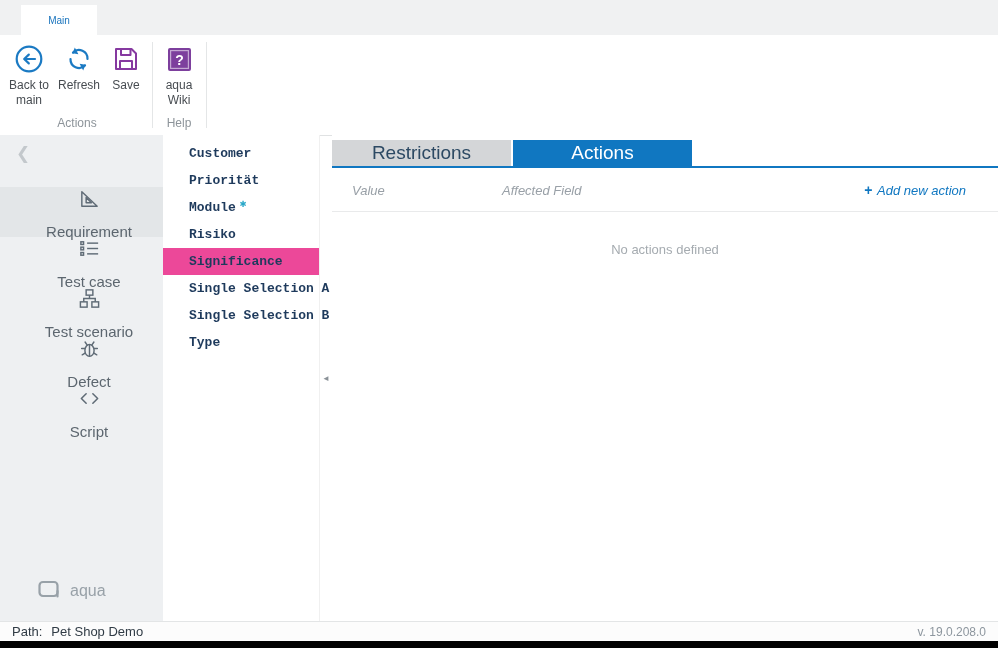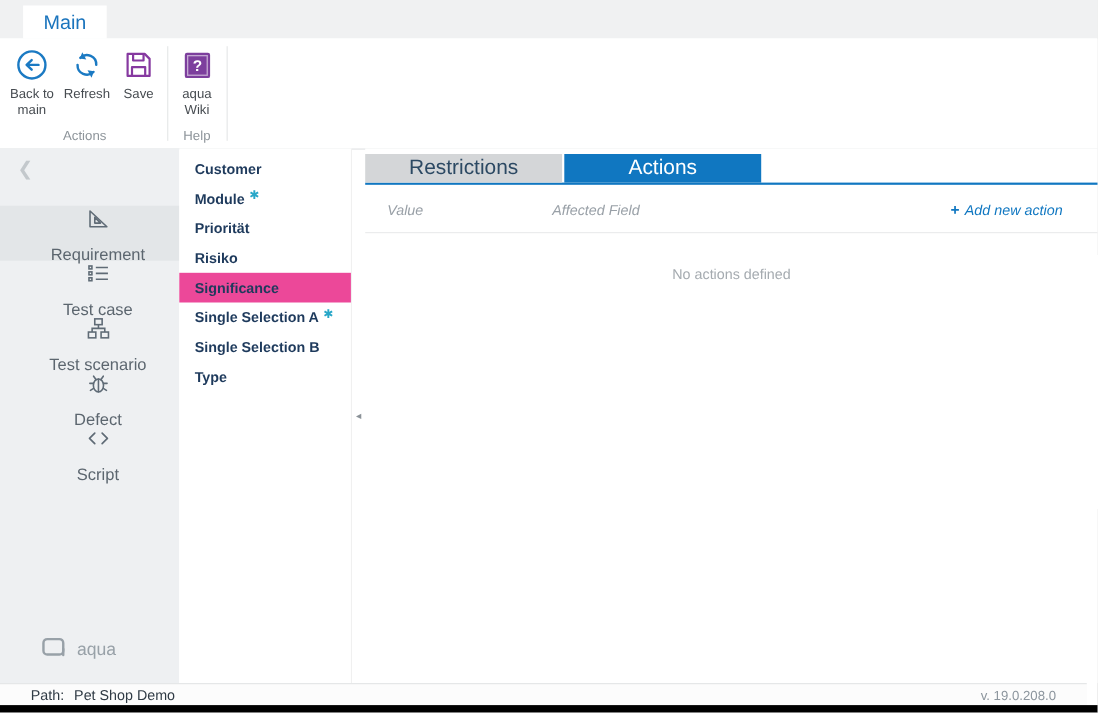--- a/index.html
+++ b/index.html
@@ -2,21 +2,21 @@
 <html><head>
 <meta charset="utf-8">
 <style>
   html,body{margin:0;padding:0;background:#cfcfcf;}
   .window{position:relative;width:998px;height:648px;background:#fff;overflow:hidden;
           font-family:"Liberation Sans",sans-serif;-webkit-font-smoothing:antialiased;}
 
   
   .tabstrip{position:absolute;top:0;left:0;right:0;height:35px;background:#f0f1f2;}
   .main-tab{position:absolute;left:21px;top:5px;width:76px;height:30px;background:#fff;
-            color:#1a74bd;font-size:18px;display:flex;align-items:center;justify-content:center;cursor:default;}
+            color:#1a74bd;font-size:10px;display:flex;align-items:center;justify-content:center;cursor:default;}
 
   
   .ribbon{position:absolute;top:35px;left:0;right:0;height:100px;background:#fff;border-bottom:1px solid #e0e2e3;}
   .rbtn{position:absolute;top:6px;display:flex;flex-direction:column;align-items:center;cursor:default;}
   .ricon{height:36px;display:flex;align-items:center;justify-content:center;}
   .rlabel{font-size:12px;color:#474c51;text-align:center;line-height:1.25;margin-top:1px;}
   .vsep{position:absolute;top:7px;height:86px;width:1px;background:#e4e6e7;}
   .rgroup{position:absolute;bottom:5px;text-align:center;font-size:12px;color:#8d949a;}
 
   
@@ -27,44 +27,44 @@
   .nav{position:absolute;top:52px;left:0;right:0;}
   .nav-item{height:50px;display:flex;align-items:center;padding-left:15px;gap:13px;
             font-size:15px;color:#5c666f;cursor:pointer;flex-direction:column;}
   .nav-item.selected{background:#e3e6e8;}
   .nicon{width:24px;display:flex;align-items:center;justify-content:center;}
   .logo{position:absolute;bottom:15px;left:36px;display:flex;align-items:center;gap:8px;}
   .logo-text{font-size:16px;color:#98a1a8;}
 
   .fieldcol{position:absolute;left:163px;top:0;bottom:0;width:157px;background:#fff;
             padding-top:5px;box-sizing:border-box;border-right:1px solid #f0f0f0;}
-  .field-item{height:27px;line-height:27px;padding-left:14px;font-size:13px;font-weight:600;
-              color:#1e3a5c;cursor:pointer;white-space:nowrap;}
+  .field-item{height:27px;line-height:27px;padding-left:26px;font-size:13px;font-weight:600;
+              color:#1e3a5c;cursor:pointer;white-space:nowrap;font-family:Liberation Mono, monospace;}
   .field-item.selected{background:#ec4899;}
   .req{color:#28a7c8;font-size:11px;position:relative;top:-4px;margin-left:4px;font-weight:400;}
 
   .handle{position:absolute;left:320px;top:0;bottom:0;width:12px;display:flex;
           align-items:center;justify-content:center;color:#8b9298;font-size:8px;cursor:pointer;}
 
   .main{position:absolute;left:332px;top:0;right:0;bottom:0;background:#fff;}
   .tabbar{display:flex;margin-top:5px;height:26px;}
   .tab{width:179px;display:flex;align-items:center;justify-content:center;font-size:19px;cursor:pointer;}
   .tab-restrictions{background:#d4d6d8;color:#2c4963;margin-right:2px;}
   .tab-actions{background:#1077c1;color:#fff;}
   .tabline{height:2px;background:#1077c1;}
   .header-row{position:relative;height:43px;border-bottom:1px solid #e9eaeb;font-style:italic;}
   .hcol{position:absolute;bottom:13px;font-size:13px;color:#99a0a7;}
   .add-link{position:absolute;right:32px;bottom:13px;font-size:13px;color:#1077c1;cursor:pointer;white-space:nowrap;}
   .plus{font-weight:700;margin-right:5px;font-size:14px;}
   .empty{margin-top:30px;text-align:center;font-size:13px;color:#a5abb0;}
 
   
-  .statusbar{position:absolute;left:0;right:10px;bottom:7px;height:20px;background:#fcfcfc;
+  .statusbar{position:absolute;left:0;right:0;bottom:7px;height:20px;background:#fcfcfc;
              border-top:1px solid #e3e5e6;display:flex;align-items:center;justify-content:space-between;
-             padding:0 28px;box-sizing:border-box;}
+             padding:0 12px;box-sizing:border-box;}
   .path{font-size:13px;color:#303b45;}
   .pathval{margin-left:9px;}
   .version{font-size:12px;color:#8d969e;}
   .blackbar{position:absolute;left:0;right:0;bottom:0;height:7px;background:#000;}
 </style>
 </head>
 <body>
 
 <div class="window">
 
@@ -217,24 +217,24 @@
         </span>
         <span class="logo-text">aqua</span>
       </div>
     </div>
 
     <div class="fieldcol">
       <div class="field-item">
         <span>Customer</span>
       </div>
       <div class="field-item">
+        <span>Priorität</span>
+      </div>
+      <div class="field-item">
         <span>Module</span><span class="req">✱</span>
-      </div>
-      <div class="field-item">
-        <span>Priorität</span>
       </div>
       <div class="field-item">
         <span>Risiko</span>
       </div>
       <div class="field-item selected">
         <span>Significance</span>
       </div>
       <div class="field-item">
         <span>Single Selection A</span><span class="req">✱</span>
       </div>

